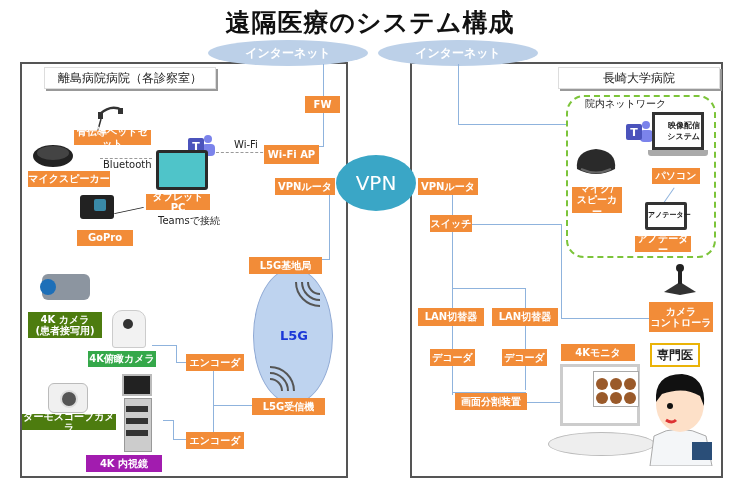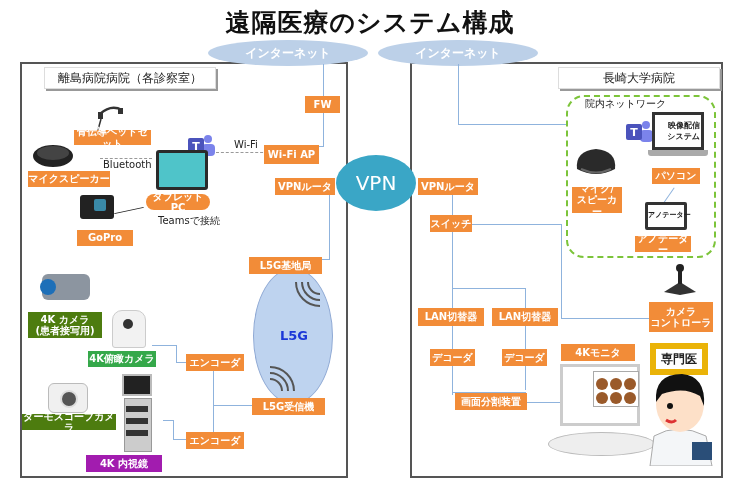--- a/index.html
+++ b/index.html
@@ -14,21 +14,21 @@
   .blue { background:#4d7c0f; }
   .green { background:#35a84a; }
   .red { background:#a21caf; }
   .line { position:absolute; background:#8fb3dd; }
   .dline { position:absolute; border-top:1px dashed #999; height:0; }
   .txt { font-size:10px; color:#222; }
   .vpn { background:#3aa6c6; border-radius:50%; color:#fff; font-size:20px; display:flex; align-items:center; justify-content:center; }
   .l5g { background:#bed3ef; border:1px solid #8fa9d4; border-radius:50%; box-sizing:border-box; }
   .l5g-label { color:#1c38d8; font-size:13px; font-weight:bold; }
   .hospnet { border:2px dashed #7cc43a; border-radius:18px; box-sizing:border-box; }
-  .spec { border:6px solid #eab308; background:#fff; font-size:12px; font-weight:bold; color:#222; display:flex; align-items:center; justify-content:center; }
+  .spec { border:2px solid #eab308; background:#fff; font-size:12px; font-weight:bold; color:#222; display:flex; align-items:center; justify-content:center; }
 </style>
 </head>
 <body>
 
 <div class="abs title">遠隔医療のシステム構成</div>
 
 <div class="abs panel" style="left:20px; top:62px; width:328px; height:416px;"></div>
 <div class="abs panel" style="left:410px; top:62px; width:313px; height:416px;"></div>
 
 <div class="abs cloud" style="left:208px; top:40px; width:160px; height:26px;">インターネット</div>
@@ -109,21 +109,21 @@
   <circle cx="22" cy="6" r="4" fill="#7b83eb"></circle>
   <rect x="16" y="11" width="13" height="12" rx="4" fill="#7b83eb"></rect>
   <rect x="2" y="5" width="16" height="16" rx="2" fill="#4b53bc"></rect>
   <text x="10" y="17" font-size="11" font-weight="bold" fill="#fff" text-anchor="middle" font-family="DejaVu Sans, sans-serif">T</text>
 </svg>
 
 <div class="abs" style="left:156px; top:150px; width:52px; height:40px; background:#2a2a2a; border-radius:3px;">
   <div style="position:absolute; left:3px; top:3px; right:3px; bottom:3px; background:#4fc4c9;"></div>
 </div>
 <div class="abs txt" style="left:234px; top:139px;">Wi-Fi</div>
-<div class="abs tag orange" style="left:146px; top:194px; width:64px; height:16px;border-radius:8px;">タブレットPC</div>
+<div class="abs tag orange" style="left:146px; top:194px; width:64px; height:16px;">タブレットPC</div>
 <div class="abs txt" style="left:158px; top:214px;">Teamsで接続</div>
 
 <div class="abs" style="left:80px; top:195px; width:34px; height:24px; background:#222; border-radius:3px;">
   <div style="position:absolute; left:14px; top:4px; width:12px; height:12px; background:#3a8aa8; border-radius:2px;"></div>
 </div>
 <div class="abs line" style="left:114px; top:210px; width:30px; height:1px; background:#222; transform:rotate(-12deg);"></div>
 <div class="abs tag orange" style="left:77px; top:230px; width:56px; height:16px;">GoPro</div>
 
 <div class="abs" style="left:42px; top:274px; width:48px; height:26px; background:#8c95a0; border-radius:6px;">
   <div style="position:absolute; left:-2px; top:5px; width:16px; height:16px; background:#1d6fb8; border-radius:50%;"></div>

